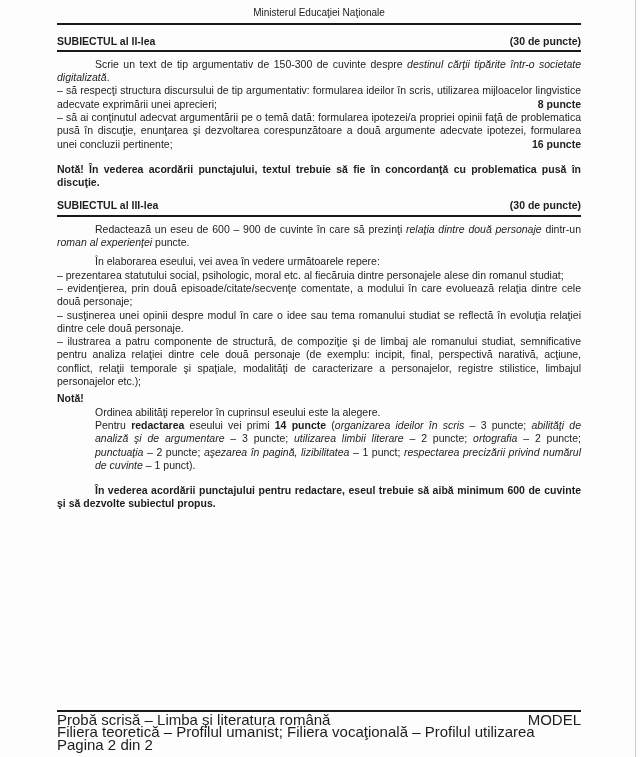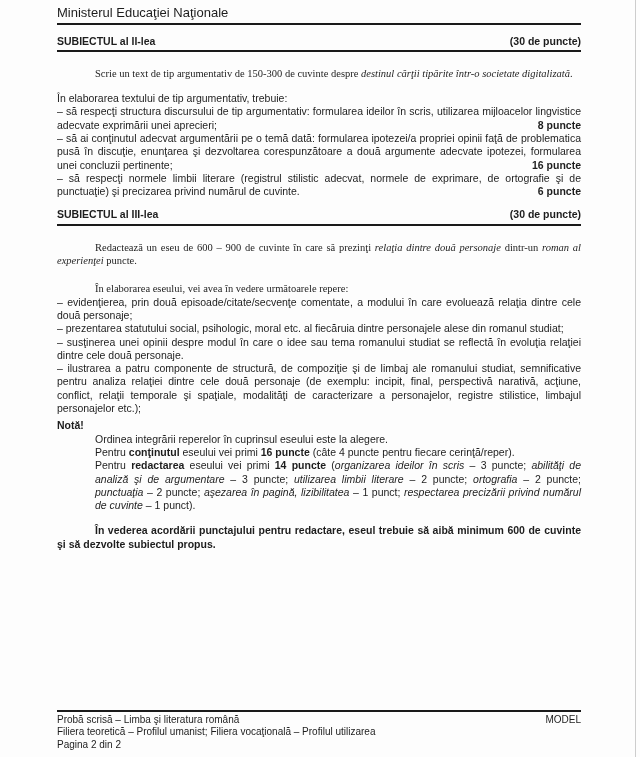--- a/index.html
+++ b/index.html
@@ -8,46 +8,46 @@
     width:640px;height:757px;
     background:#fdfdfd;
     font-family:"Liberation Sans", sans-serif;
     font-size:10.5px;
     line-height:13.3px;
     color:#1d1d1d;
     overflow:hidden;
     margin:0 auto;
   }
   .content{padding:7px 59px 0 57px;}
-  .doc-header{font-size:13px;line-height:12.5px;}
+  .doc-header{text-align:center;font-size:10px;line-height:12.5px;}
   .header-rule{border:0;border-top:2px solid #1a1a1a;margin:3px 0 0 0;}
   .subject-header{
     display:flex;justify-content:space-between;
     font-weight:bold;
     border-bottom:2px solid #1a1a1a;
     padding-bottom:2px;
     margin-top:10px;
     gap:32px;
   }
   p{margin:0;}
   .just{text-align:justify;}
   .indent{text-indent:38px;}
   .bold{font-weight:bold;}
-  .mt-lg{margin-top:15px;font-family:Liberation Serif, serif;}
+  .mt-lg{margin-top:6px;}
   .mt-md{margin-top:12px;}
   .bullet{position:relative;text-align:justify;}
   .bullet .pts{
     position:absolute;right:0;bottom:0;
     font-weight:bold;
   }
   .note-block{margin-top:4px;}
   .note-lines{padding-left:38px;}
   .footer{
     position:absolute;left:57px;right:59px;bottom:6px;
-    font-size:10px;line-height:12.3px;color:#1d1d1d;margin-top:19px;
+    font-size:15px;line-height:12.3px;color:#1d1d1d;margin-top:19px;
   }
   .footer-rule{border:0;border-top:2px solid #1a1a1a;margin:0 0 2px 0;}
   .footer-row1{display:flex;justify-content:space-between;}
   .footer-center{text-align:left;}
   .scan-edge{
     position:absolute;top:0;bottom:0;right:4px;width:1px;
     background:#cdcdcd;
   }
 </style>
 </head>
@@ -61,55 +61,50 @@
       <hr class="header-rule">
     </div>
 
     <div class="subject-header">
       <span>SUBIECTUL al II-lea</span>
       <span>(30 de puncte)</span>
     </div>
 
     <p class="just indent mt-lg"><span>Scrie un text de tip argumentativ de 150-300 de cuvinte despre </span><span style="font-style: italic;">destinul cărţii tipărite într-o societate digitalizată</span><span>.</span></p>
 
-    <p class="just mt-md">În elaborarea textului de tip argumentativ, trebuie:</p>
 
     <div class="bullet">
       <span>– să respecţi structura discursului de tip argumentativ: formularea ideilor în scris, utilizarea mijloacelor lingvistice adecvate exprimării unei aprecieri;</span>
       <span class="pts">8 puncte</span>
     </div>
     <div class="bullet">
       <span>– să ai conţinutul adecvat argumentării pe o temă dată: formularea ipotezei/a propriei opinii faţă de problematica pusă în discuţie, enunţarea şi dezvoltarea corespunzătoare a două argumente adecvate ipotezei, formularea unei concluzii pertinente;</span>
       <span class="pts">16 puncte</span>
     </div>
-    <div class="bullet">
-      <span>– să respecţi normele limbii literare (registrul stilistic adecvat, normele de exprimare, de ortografie şi de punctuaţie) şi precizarea privind numărul de cuvinte.</span>
-      <span class="pts">6 puncte</span>
-    </div>
 
+    <p class="just bold mt-md">Notă! În vederea acordării punctajului, textul trebuie să fie în concordanţă cu problematica pusă în discuţie.</p>
 
     <div class="subject-header">
       <span>SUBIECTUL al III-lea</span>
       <span>(30 de puncte)</span>
     </div>
 
     <p class="just indent mt-lg"><span>Redactează un eseu de 600 – 900 de cuvinte în care să prezinţi </span><span style="font-style: italic;">relaţia dintre două personaje</span><span> dintr-un </span><span style="font-style: italic;">roman al experienţei</span><span> puncte.</span></p>
 
     <p class="just indent mt-lg">În elaborarea eseului, vei avea în vedere următoarele repere:</p>
 
+    <div class="bullet">– prezentarea statutului social, psihologic, moral etc. al fiecăruia dintre personajele alese din romanul studiat;</div>
     <div class="bullet">– evidenţierea, prin două episoade/citate/secvenţe comentate, a modului în care evoluează relaţia dintre cele două personaje;</div>
-    <div class="bullet">– prezentarea statutului social, psihologic, moral etc. al fiecăruia dintre personajele alese din romanul studiat;</div>
     <div class="bullet">– susţinerea unei opinii despre modul în care o idee sau tema romanului studiat se reflectă în evoluţia relaţiei dintre cele două personaje.</div>
     <div class="bullet">– ilustrarea a patru componente de structură, de compoziţie şi de limbaj ale romanului studiat, semnificative pentru analiza relaţiei dintre cele două personaje (de exemplu: incipit, final, perspectivă narativă, acţiune, conflict, relaţii temporale şi spaţiale, modalităţi de caracterizare a personajelor, registre stilistice, limbajul personajelor etc.);</div>
 
     <div class="note-block">
       <div class="bold">Notă!</div>
       <div class="note-lines">
-        <p class="just">Ordinea integrării reperelor în cuprinsul eseului este la alegere.</p>
-        <p class="just"><span>Pentru </span><span style="font-weight: bold;">conţinutul</span><span> eseului vei primi </span><span style="font-weight: bold;">16 puncte</span><span> (câte 4 puncte pentru fiecare cerinţă/reper).</span></p>
+        <p class="just">Ordinea abilităţi reperelor în cuprinsul eseului este la alegere.</p>
         <p class="just"><span>Pentru </span><span style="font-weight: bold;">redactarea</span><span> eseului vei primi </span><span style="font-weight: bold;">14 puncte</span><span> (</span><span style="font-style: italic;">organizarea ideilor în scris</span><span> – 3 puncte; </span><span style="font-style: italic;">abilităţi de analiză şi de argumentare</span><span> – 3 puncte; </span><span style="font-style: italic;">utilizarea limbii literare</span><span> – 2 puncte; </span><span style="font-style: italic;">ortografia</span><span> – 2 puncte; </span><span style="font-style: italic;">punctuaţia</span><span> – 2 puncte; </span><span style="font-style: italic;">aşezarea în pagină, lizibilitatea</span><span> – 1 punct; </span><span style="font-style: italic;">respectarea precizării privind numărul de cuvinte</span><span> – 1 punct).</span></p>
       </div>
     </div>
 
     <p class="just bold indent mt-md">În vederea acordării punctajului pentru redactare, eseul trebuie să aibă minimum 600 de cuvinte şi să dezvolte subiectul propus.</p>
 
   </div>
 
   <div class="footer">
     <hr class="footer-rule">

